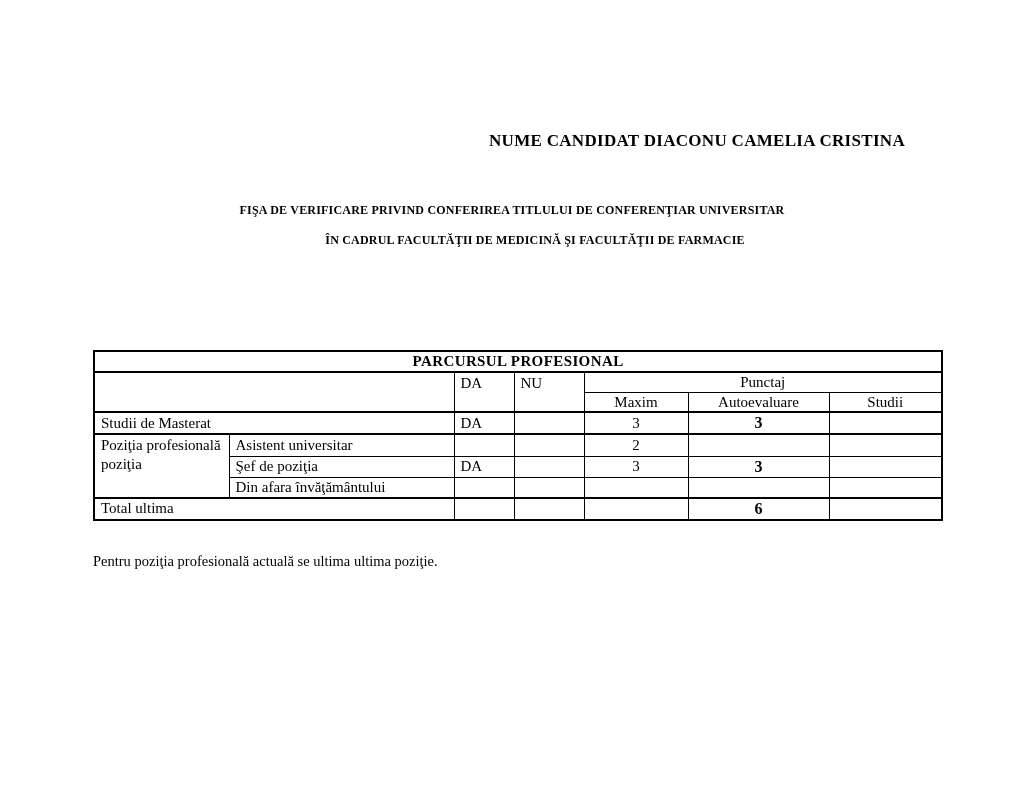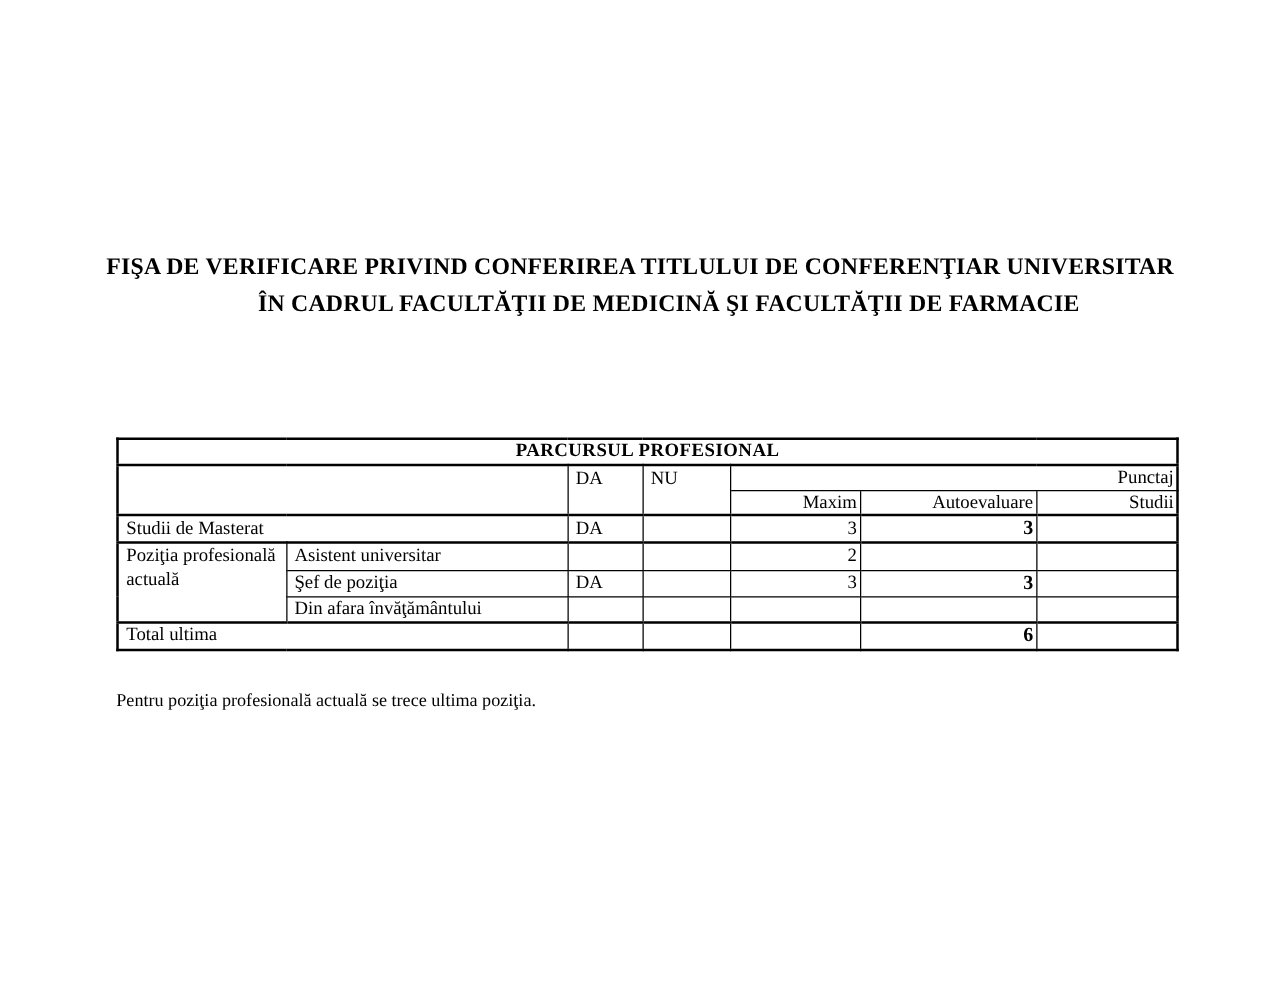--- a/index.html
+++ b/index.html
@@ -23,21 +23,21 @@
     font-size: 17px;
     font-weight: bold;
     letter-spacing: 0.3px;
     white-space: nowrap;
   }
   .doc-title {
     position: absolute;
     left: 0;
     width: 1024px;
     text-align: center;
-    font-size: 19px;
+    font-size: 12px;
     font-weight: bold;
     letter-spacing: 0.2px;
     white-space: nowrap;
   }
   .doc-title.line1 { top: 203px; }
   .doc-title.line2 { top: 233px; padding-left: 23px; }
 
   table.prof-table {
     position: absolute;
     left: 93px;
@@ -55,40 +55,41 @@
     overflow: hidden;
     vertical-align: middle;
     line-height: 1.25;
   }
   .prof-table td.bb2 { border-bottom-width: 2px; }
   .prof-table .tbl-title {
     text-align: center;
     font-weight: bold;
     letter-spacing: 0.4px;
   }
-  .prof-table .center { text-align: right; }
+  .prof-table .center { text-align: center; }
   .prof-table .left-pad { padding-left: 6px; }
   .prof-table .top-align { vertical-align: top; padding-top: 1px; }
   .prof-table .autoeval {
     font-weight: bold;
     font-size: 16px;
   }
   .footnote {
     position: absolute;
     left: 93px;
     top: 553px;
     font-size: 14.5px;
     white-space: nowrap;
   }
 </style>
 </head>
 <body>
 
 <div class="page">
 
+  <div class="candidate-name">NUME CANDIDAT DIACONU CAMELIA CRISTINA</div>
 
   <div class="doc-title line1">FIŞA DE VERIFICARE PRIVIND CONFERIREA TITLULUI DE CONFERENŢIAR UNIVERSITAR</div>
 
   <div class="doc-title line2">ÎN CADRUL FACULTĂŢII DE MEDICINĂ ŞI FACULTĂŢII DE FARMACIE</div>
 
   <table class="prof-table">
     <colgroup>
       <col style="width:135px">
       <col style="width:225px">
       <col style="width:60px">
@@ -119,21 +120,21 @@
     <tr style="height:18px">
       <td colspan="2" class="left-pad bb2">Studii de Masterat</td>
       <td class="left-pad bb2">DA</td>
       <td class="bb2"></td>
       <td class="center bb2">3</td>
       <td class="center autoeval bb2">3</td>
       <td class="bb2"></td>
     </tr>
 
     <tr style="height:22px">
-      <td rowspan="3" class="left-pad top-align bb2">Poziţia profesională actuală</td>
+      <td rowspan="3" class="left-pad top-align bb2">Poziţia profesională poziţia</td>
       <td class="left-pad">Asistent universitar</td>
       <td class="left-pad"></td>
       <td></td>
       <td class="center">2</td>
       <td class="center"></td>
       <td></td>
     </tr>
 
     <tr style="height:21px">
       <td class="left-pad">Şef de poziţia</td>
@@ -157,15 +158,15 @@
       <td colspan="2" class="left-pad">Total ultima</td>
       <td></td>
       <td></td>
       <td></td>
       <td class="center autoeval">6</td>
       <td></td>
     </tr>
   </tbody>
     </table>
 
-  <div class="footnote">Pentru poziţia profesională actuală se trece ultima poziţia.</div>
+  <div class="footnote">Pentru poziţia profesională actuală se ultima ultima poziţie.</div>
 
 </div>
 
 </body></html>

